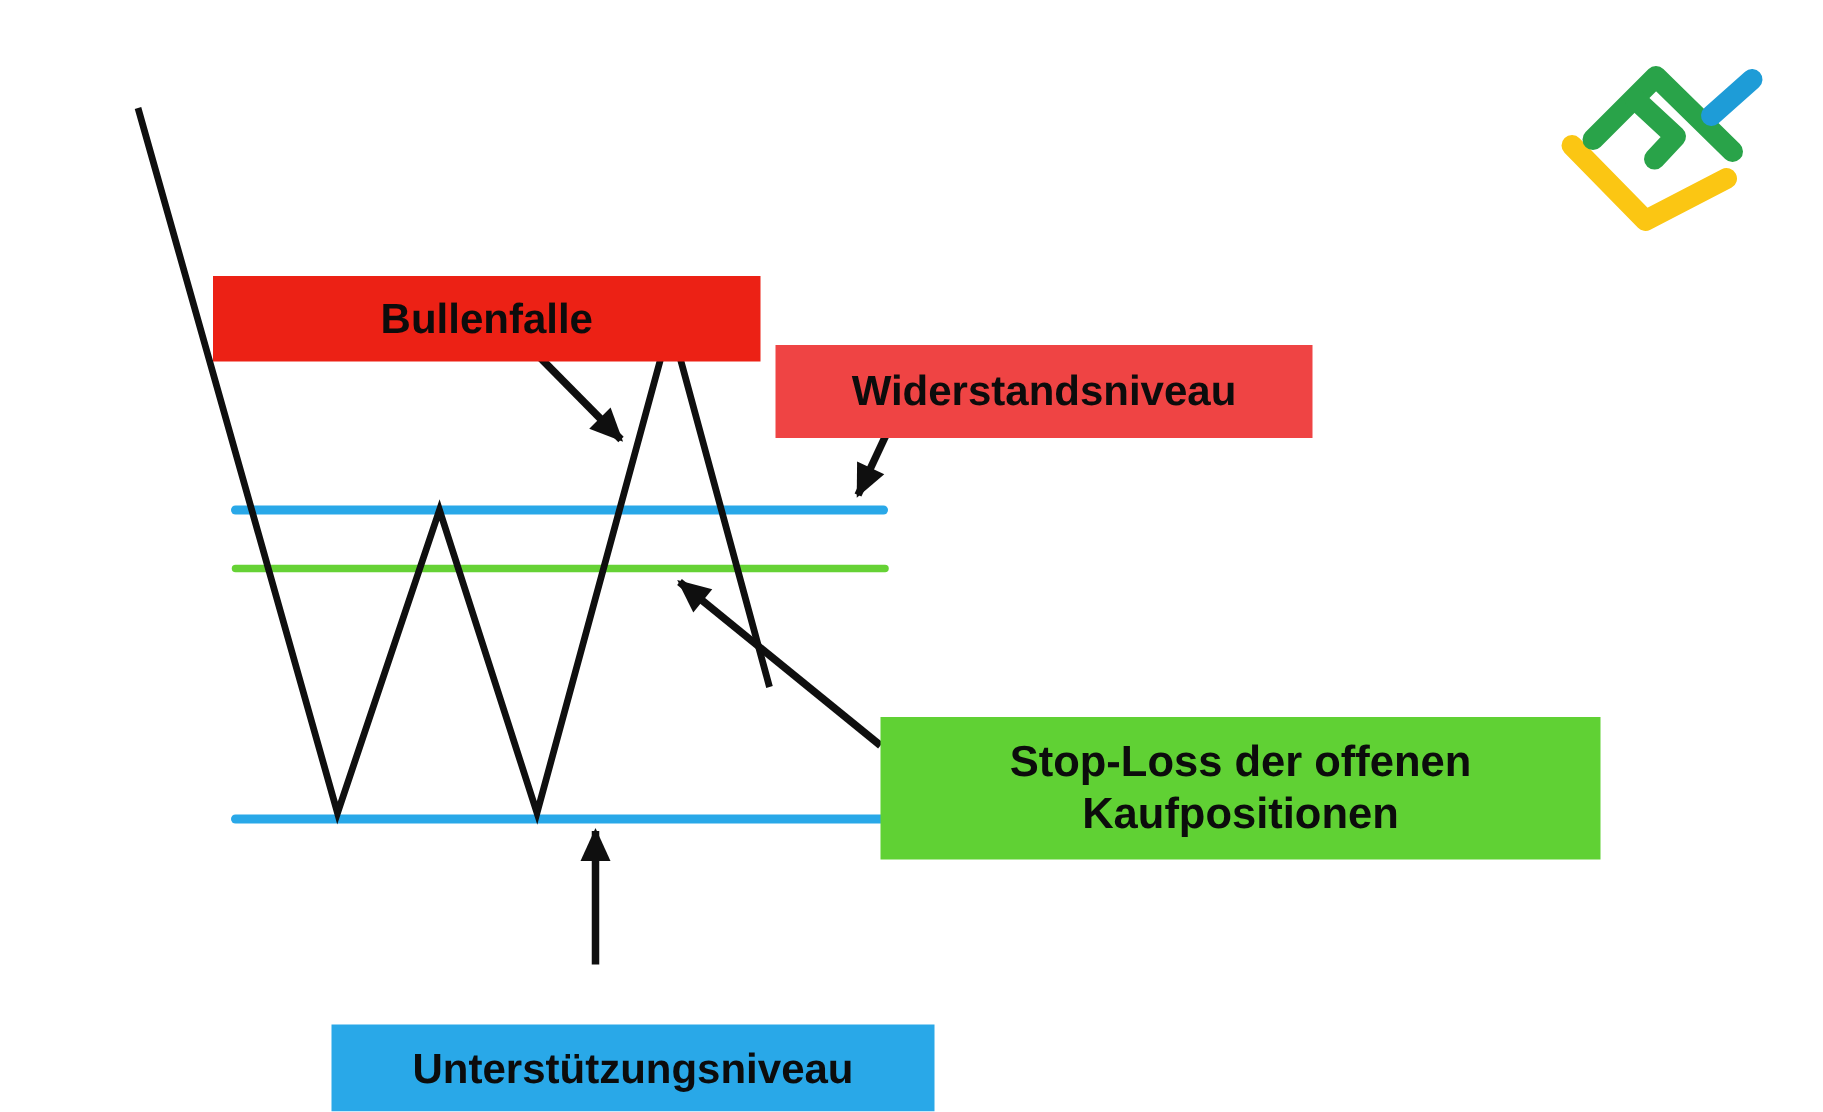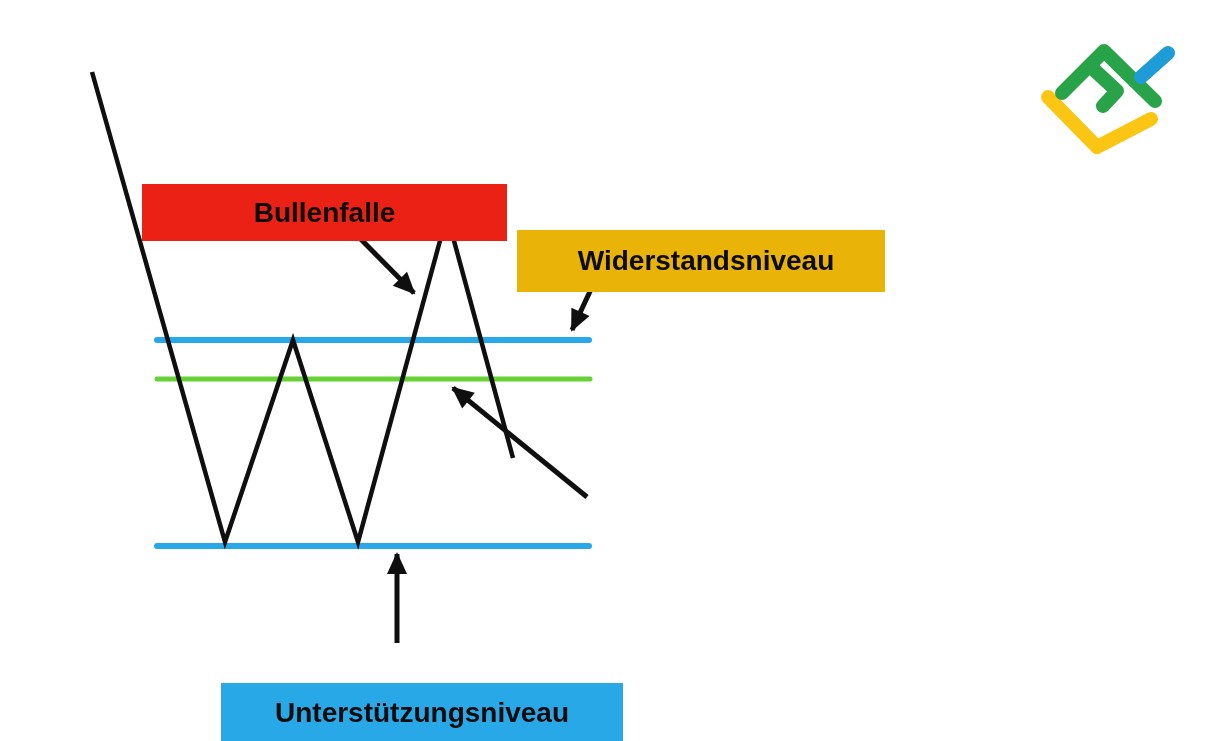--- a/index.html
+++ b/index.html
@@ -54,24 +54,28 @@
     <path class="arrow" marker-end="url(#ah)" d="M327,205 L414,293" stroke="#0F0F0F"></path>
     <path class="arrow" marker-end="url(#ah)" d="M607,255 L572,330" stroke="#0F0F0F"></path>
     <path class="arrow" marker-end="url(#ah)" d="M587,497 L453,388" stroke="#0F0F0F"></path>
     <path class="arrow" marker-end="url(#ah)" d="M397,643 L397,554" stroke="#0F0F0F"></path>
   </svg>
 
   <div class="label-box" id="box-bulltrap" style="background-color: rgb(236, 33, 21);">
     <span>Bullenfalle</span>
   </div>
 
-  <div class="label-box" id="box-resistance" style="background-color: #eab308; padding-left: 10px;">
+  <div class="label-box" id="box-resistance" style="background-color: #ef4444;">
     <span>Widerstandsniveau</span>
   </div>
 
+  <div class="label-box" id="box-stoploss" style="background-color: rgb(96, 209, 52);">
+    <span>Stop-Loss der offenen</span>
+    <span>Kaufpositionen</span>
+  </div>
 
   <div class="label-box" id="box-support" style="background-color: rgb(41, 168, 232);">
     <span>Unterstützungsniveau</span>
   </div>
 
   <svg id="logo-svg" width="140" height="140" viewBox="0 0 140 140">
     <g fill="none" stroke-width="14" stroke-linecap="round" stroke-linejoin="round">
       <path d="M8,67 L57,117 L111,89" stroke="#FBC613"></path>
       <path d="M22,63 L64,21 L115,71" stroke="#29A349"></path>
       <path d="M50,36 L77,61 L63,76" stroke="#29A349"></path>

